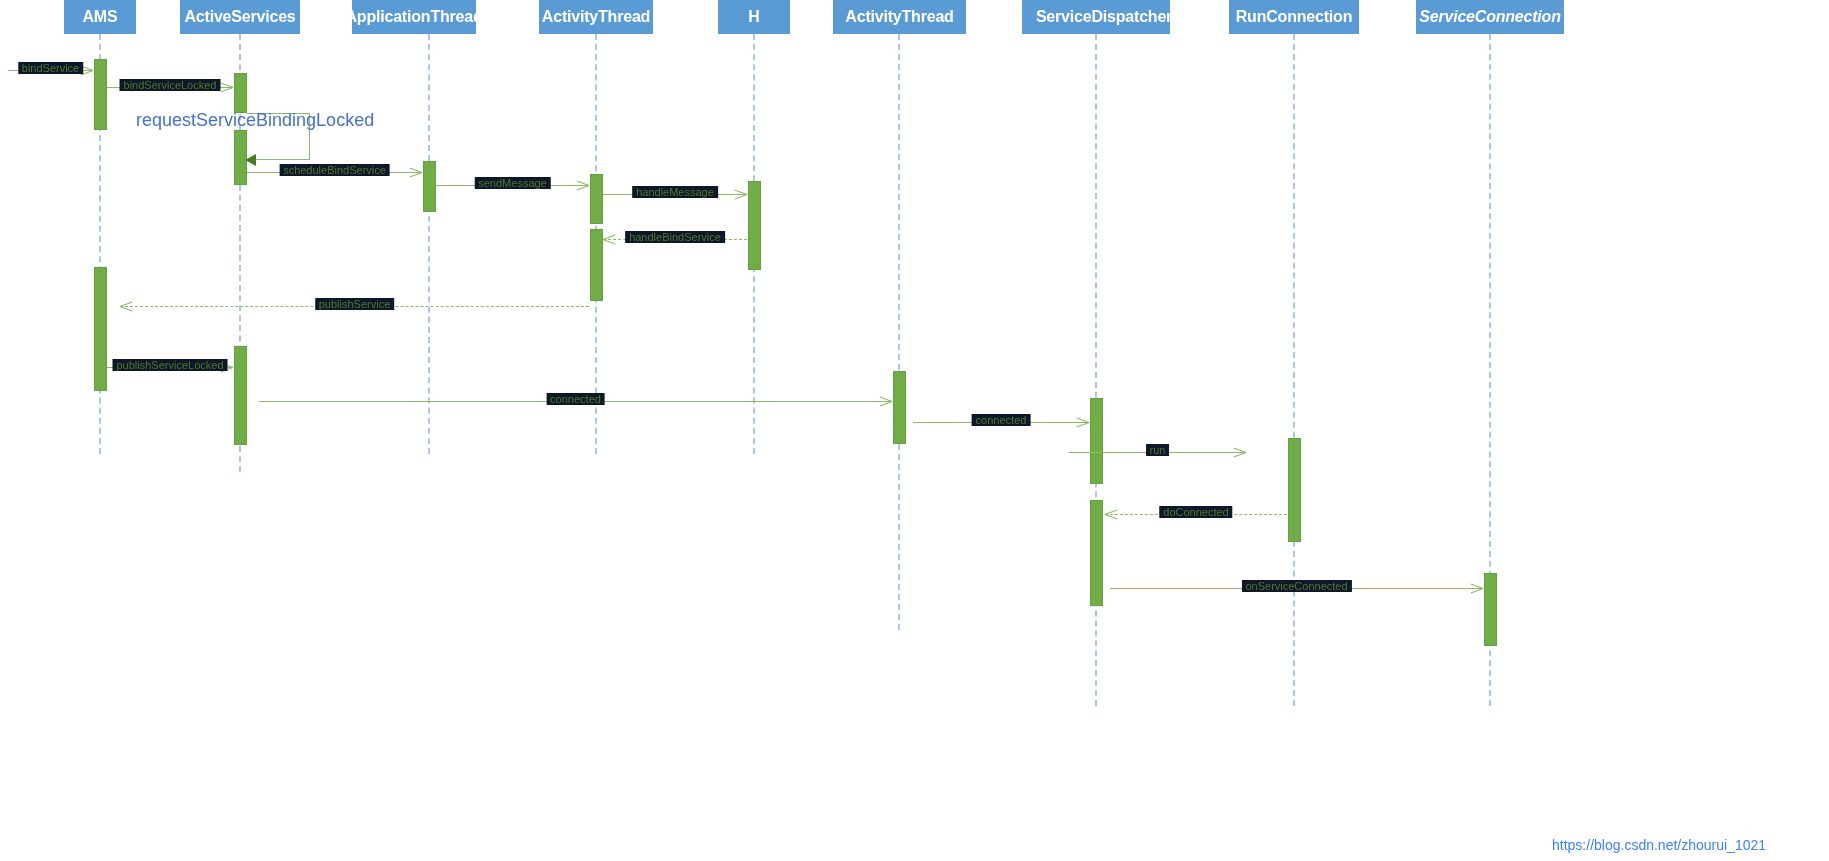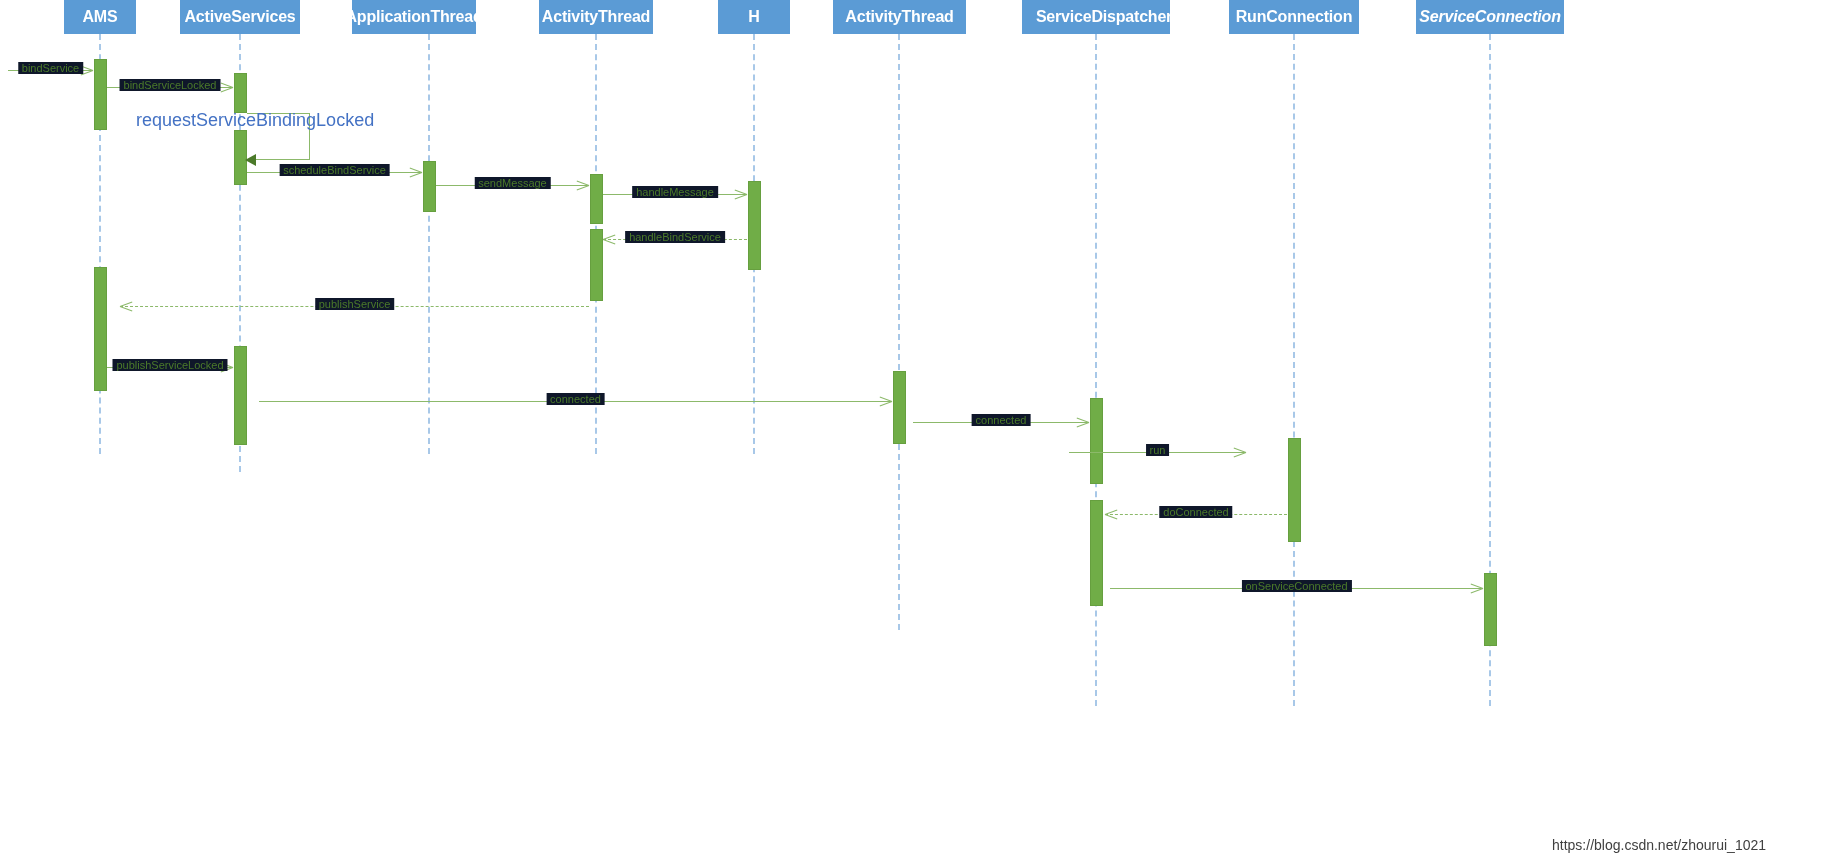--- a/index.html
+++ b/index.html
@@ -118,21 +118,21 @@
     position: absolute;
     font-size: 18px;
     color: #4472c4;
     white-space: nowrap;
     font-family: "Liberation Sans", sans-serif;
   }
   
   .watermark {
     position: absolute;
     font-size: 14px;
-    color: #404040;
+    color: #3b82f6;
     white-space: nowrap;
     user-select: none;
   }
 </style>
 </head>
 <body>
 
 <div id="canvas">
 
   <div id="lifelines-layer">

